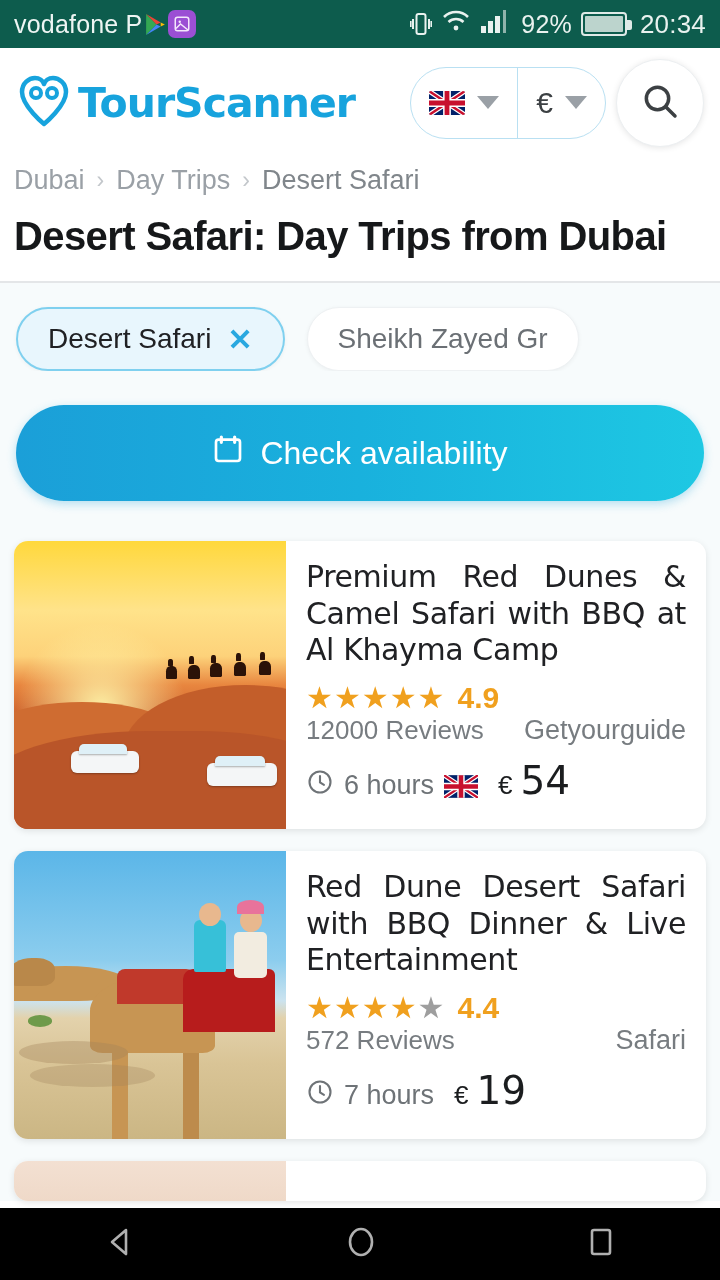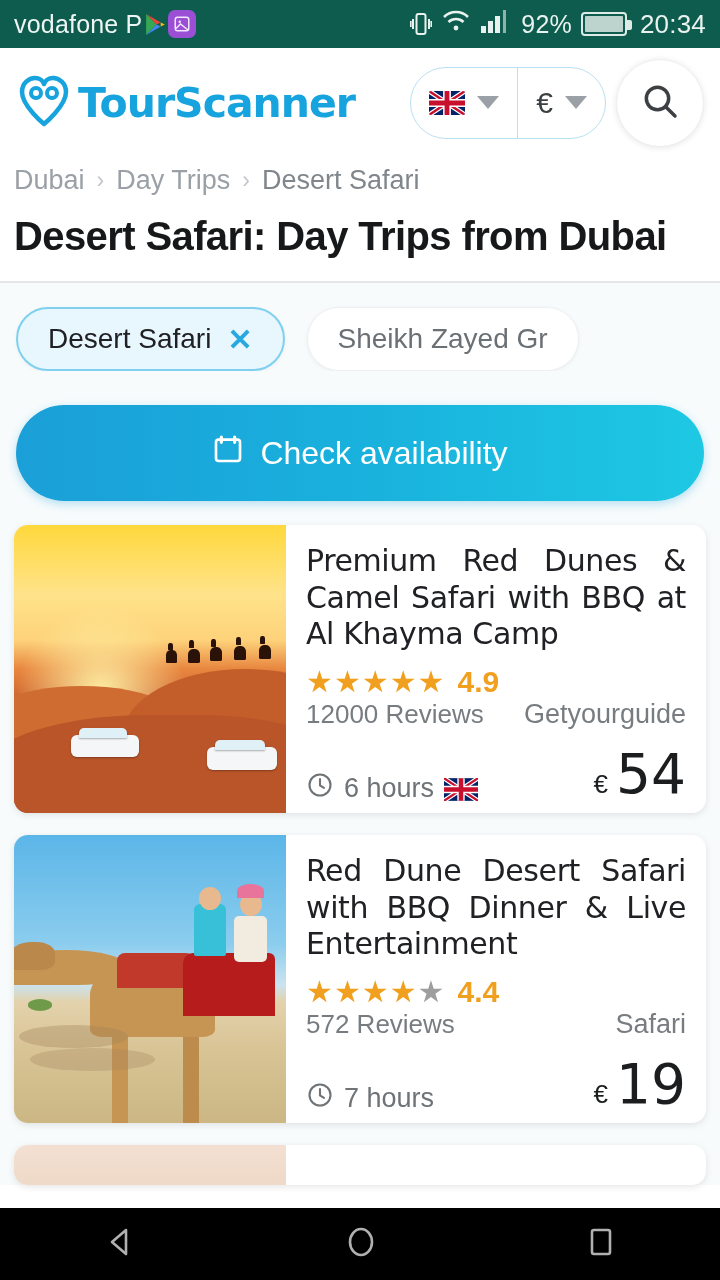--- a/index.html
+++ b/index.html
@@ -103,44 +103,44 @@
 
   .cta{
     margin:34px 16px 0 16px;height:96px;border-radius:52px;
     background:linear-gradient(90deg,#1b9fd8 0%,#19b1dd 50%,#1ec8e3 100%);
     display:flex;align-items:center;justify-content:center;gap:16px;
     color:#fff;font-size:32px;
     box-shadow:0 3px 10px rgba(26,160,216,.30);
   }
 
   
-  .cards{ padding:24px 14px 0 14px; }
+  .cards{ padding:40px 14px 0 14px; }
   .card{
     display:flex;background:#fff;border-radius:14px;overflow:hidden;
     box-shadow:0 2px 7px rgba(0,0,0,.10);margin-bottom:22px;
     height:288px;
   }
   .card-img{ width:272px;min-width:272px;height:100%;position:relative;overflow:hidden; }
   .card-body{ flex:1;padding:18px 20px 10px 20px;display:flex;flex-direction:column; }
   .card-title{
     font-size:30px;line-height:1.22;color:#202124;text-align:justify;
     font-family:"DejaVu Sans", sans-serif;letter-spacing:-.4px;
   }
   .rating{ display:flex;align-items:center;gap:12px;margin-top:12px; }
   .stars{ font-size:30px;letter-spacing:1px;color:#f0a01e;line-height:1; }
   .stars .off{ color:#9e9e9e; }
   .rate-num{ font-size:30px;color:#f0a01e;font-weight:bold; }
   .meta{ display:flex;justify-content:space-between;align-items:center;}
   .reviews{ font-size:26px;color:#777c80; }
   .provider{ font-size:27px;color:#777c80; }
-  .meta2{ display:flex;justify-content:space-between;align-items:flex-end;margin-top:12px;gap:20px; }
+  .meta2{ display:flex;align-items:flex-end;margin-top:12px;gap:20px; }
   .dur{ display:flex;align-items:center;gap:10px;font-size:27px;color:#6e7377; }
   .price{ display:flex;align-items:baseline;gap:8px;color:#1b1d1f; }
   .price .cursym{ font-size:26px; }
-  .price .amt{ font-size:55px;font-family:"DejaVu Sans", sans-serif; }
+  .price .amt{ font-size:39px;font-family:"DejaVu Sans", sans-serif; }
   .card-peek{
     display:flex;background:#fff;border-radius:14px;overflow:hidden;
     box-shadow:0 2px 7px rgba(0,0,0,.10);height:40px;
   }
   .card-peek .card-img{ height:40px; }
 
   
   .img-desert{
     width:100%;height:100%;
     background:

